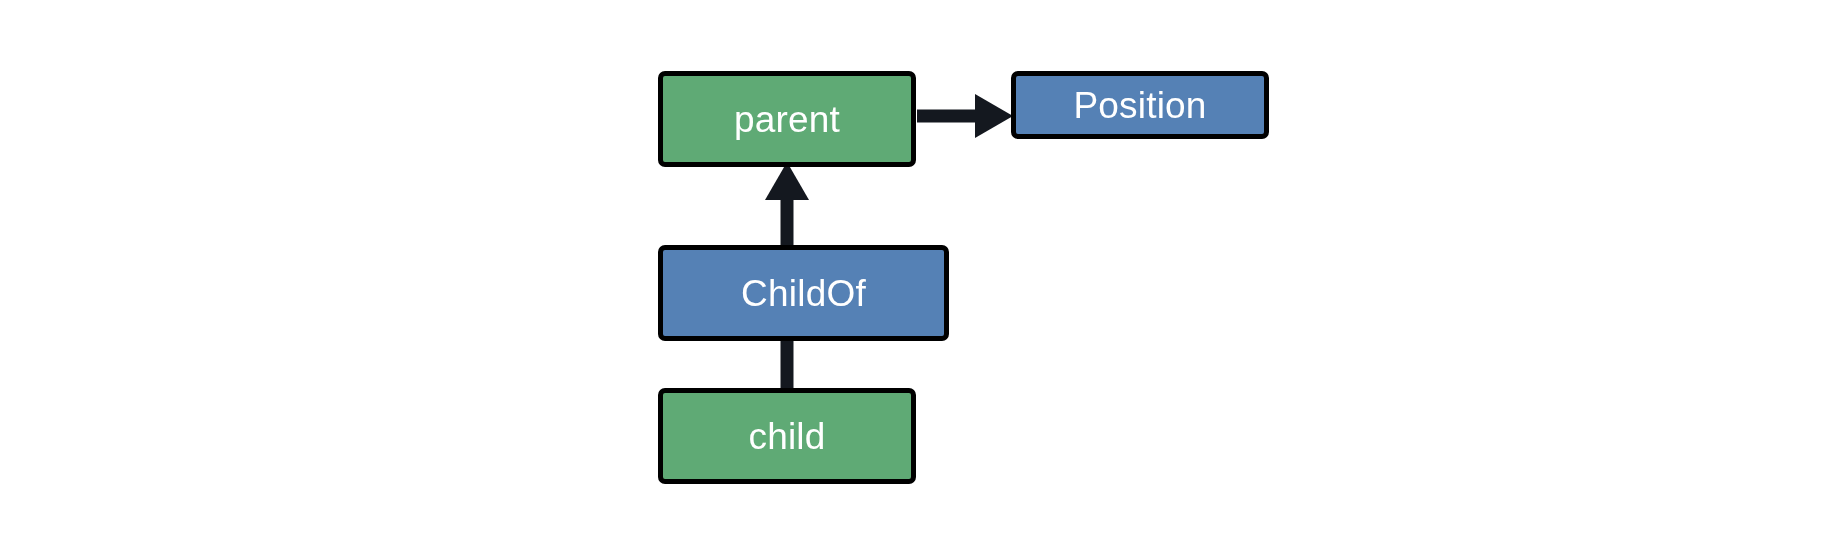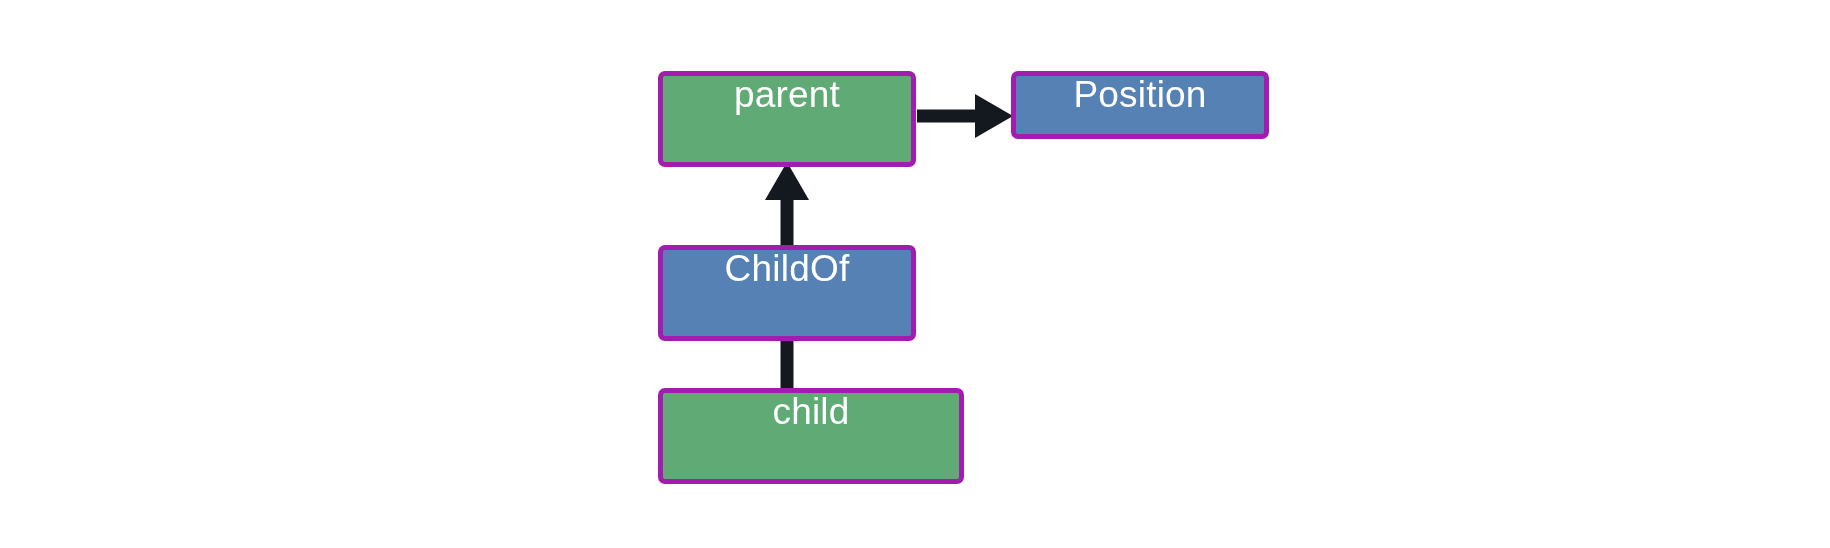--- a/index.html
+++ b/index.html
@@ -22,44 +22,44 @@
   #edge-layer {
     position: absolute;
     left: 0;
     top: 0;
     width: 1830px;
     height: 548px;
   }
   .node {
     position: absolute;
     box-sizing: border-box;
-    border: 5px solid #a21caf;
+    border: 5px solid #000000;
     border-radius: 7px;
     display: flex;
-    align-items: flex-start;
+    align-items: center;
     justify-content: center;
     z-index: 3;
   }
   .node-label {
     color: #ffffff;
     font-size: 37px;
     font-weight: 400;
     line-height: 1;
     letter-spacing: 0.2px;
     white-space: nowrap;
     font-family: "Liberation Sans", sans-serif;
   }
   .node-entity { background: #5FAA75; }
   .node-component { background: #5581B5; }
 
   
   #node-parent   { left: 658px; top: 71px;  width: 258px; height: 96px; }
   #node-position { left: 1011px; top: 71px; width: 258px; height: 68px; }
-  #node-childof  { left: 658px; top: 245px; width: 258px; height: 96px; }
-  #node-child    { left: 658px; top: 388px; width: 306px; height: 96px; }
+  #node-childof  { left: 658px; top: 245px; width: 291px; height: 96px; }
+  #node-child    { left: 658px; top: 388px; width: 258px; height: 96px; }
 </style>
 </head>
 <body>
 
 <div id="diagram-canvas">
 
   <svg id="edge-layer" viewBox="0 0 1830 548" width="1830" height="548" xmlns="http://www.w3.org/2000/svg">
 
     <g>
       <line x1="917" y1="116" x2="981" y2="116" stroke="#14181F" stroke-width="13"></line>

